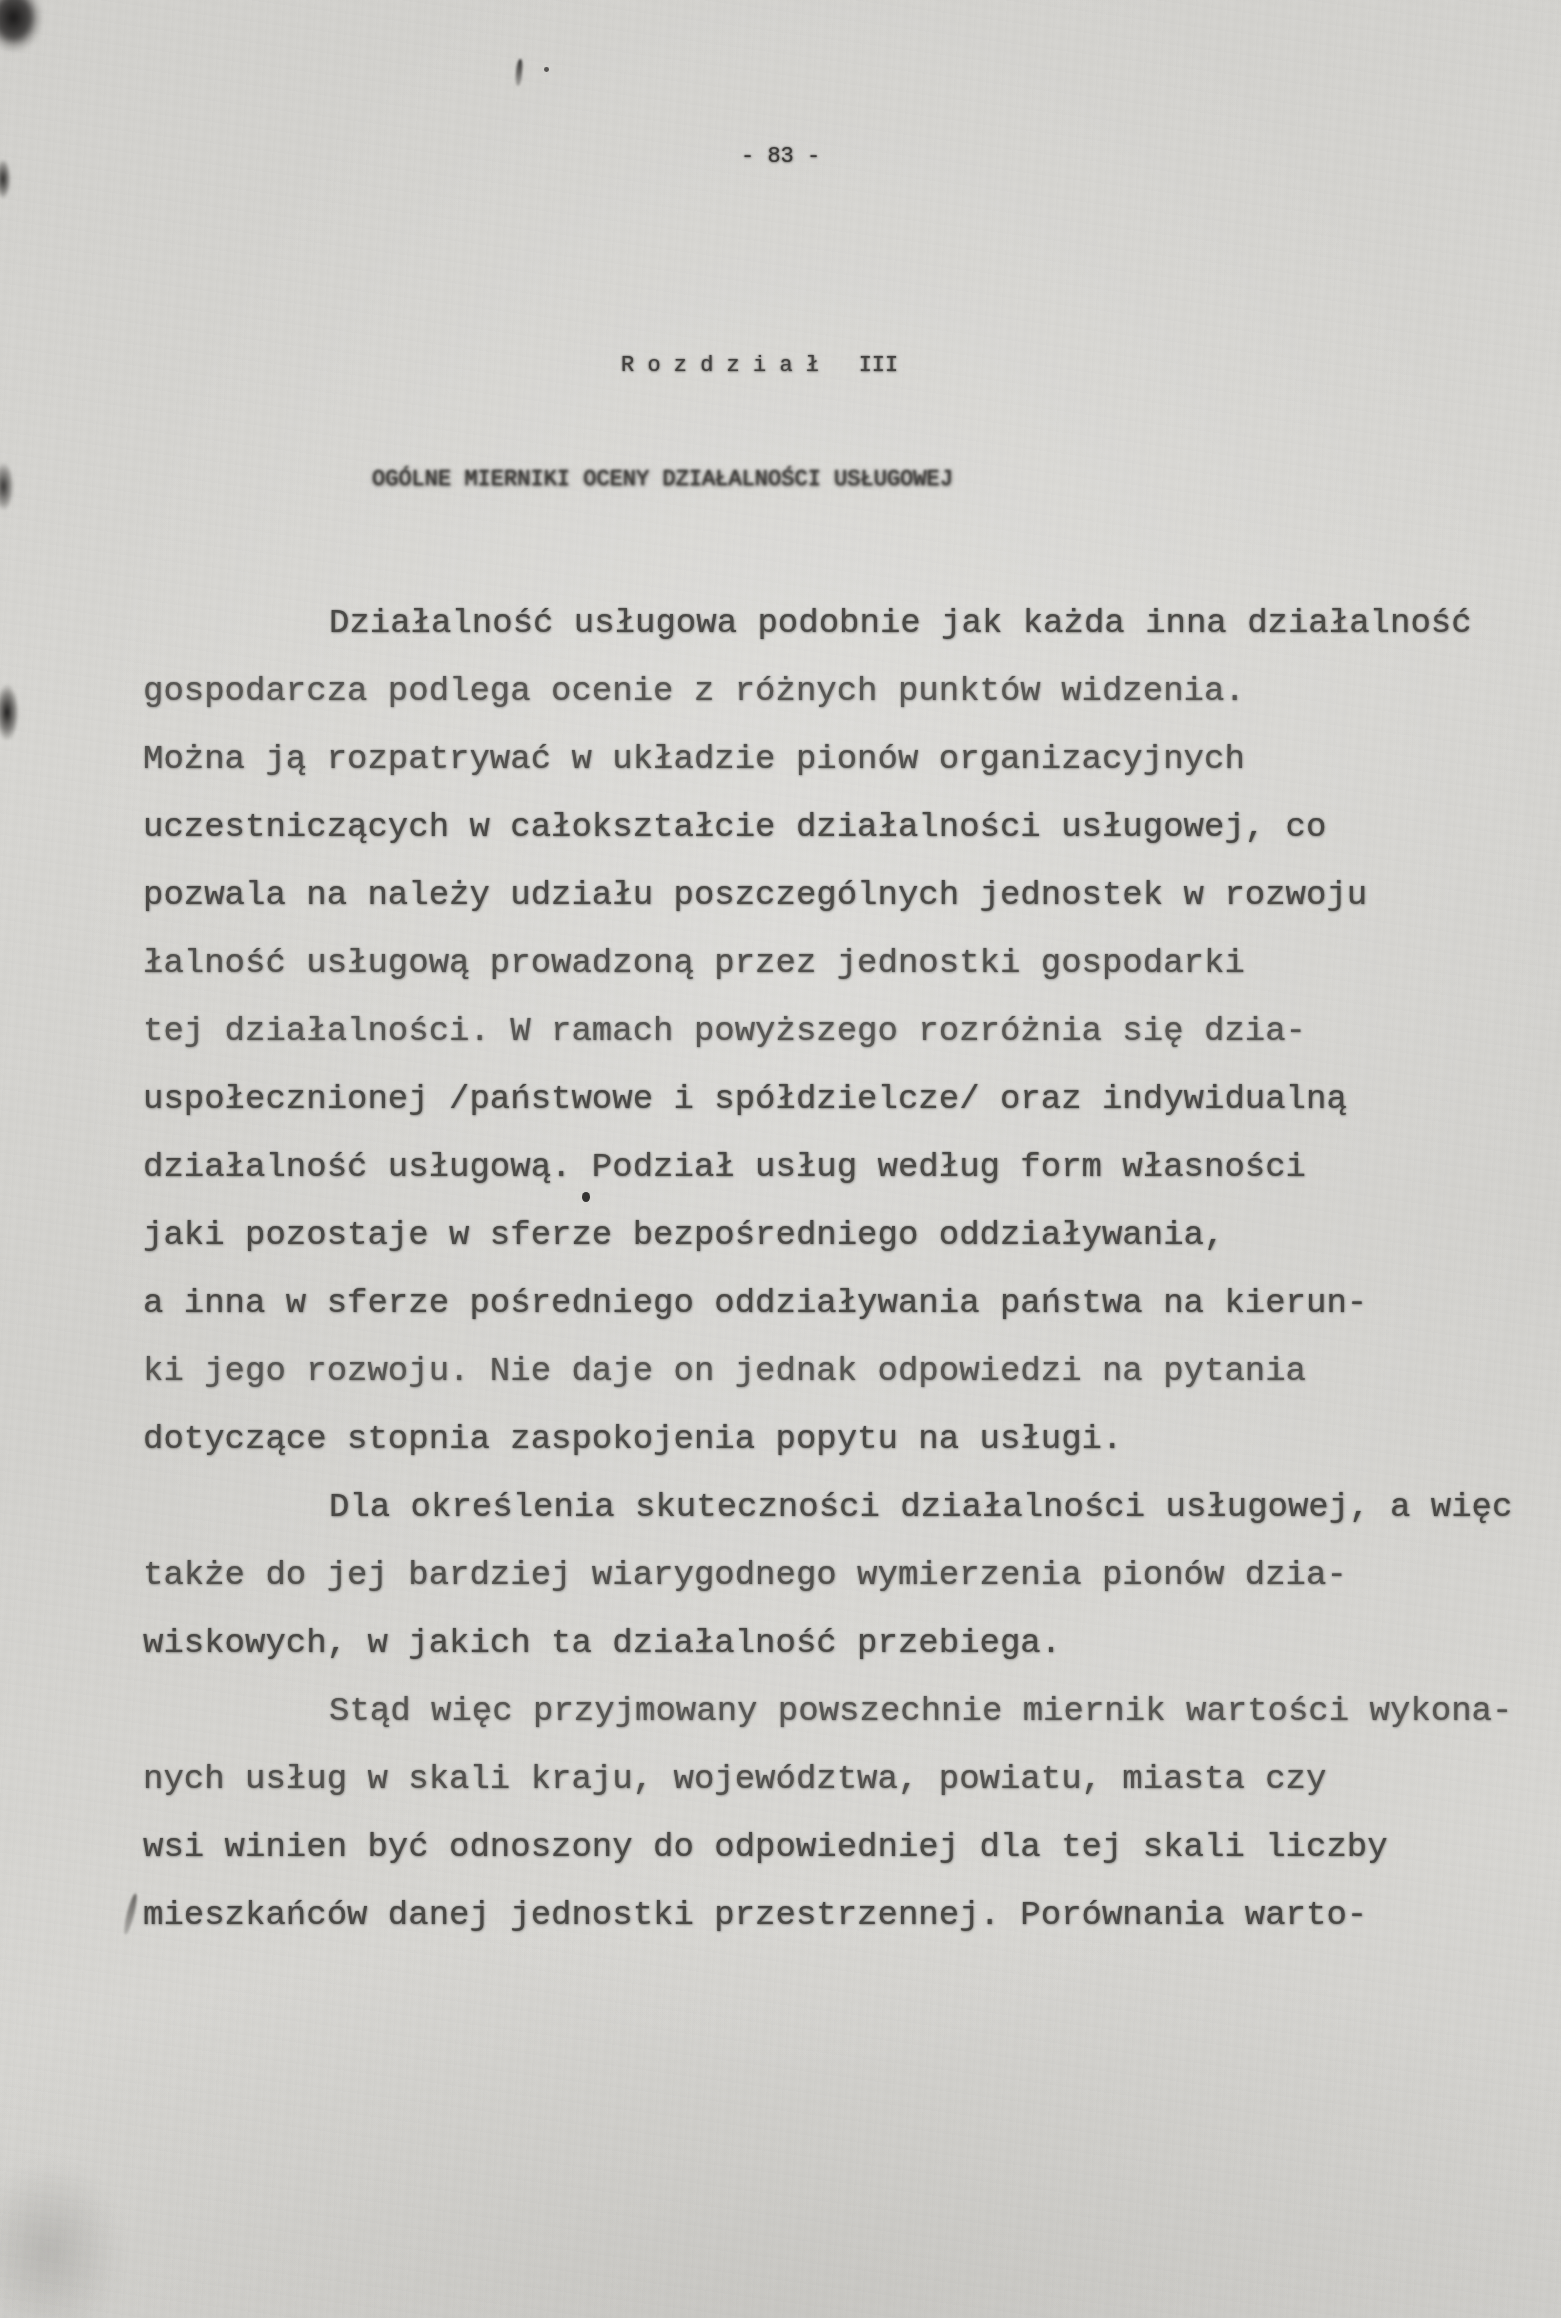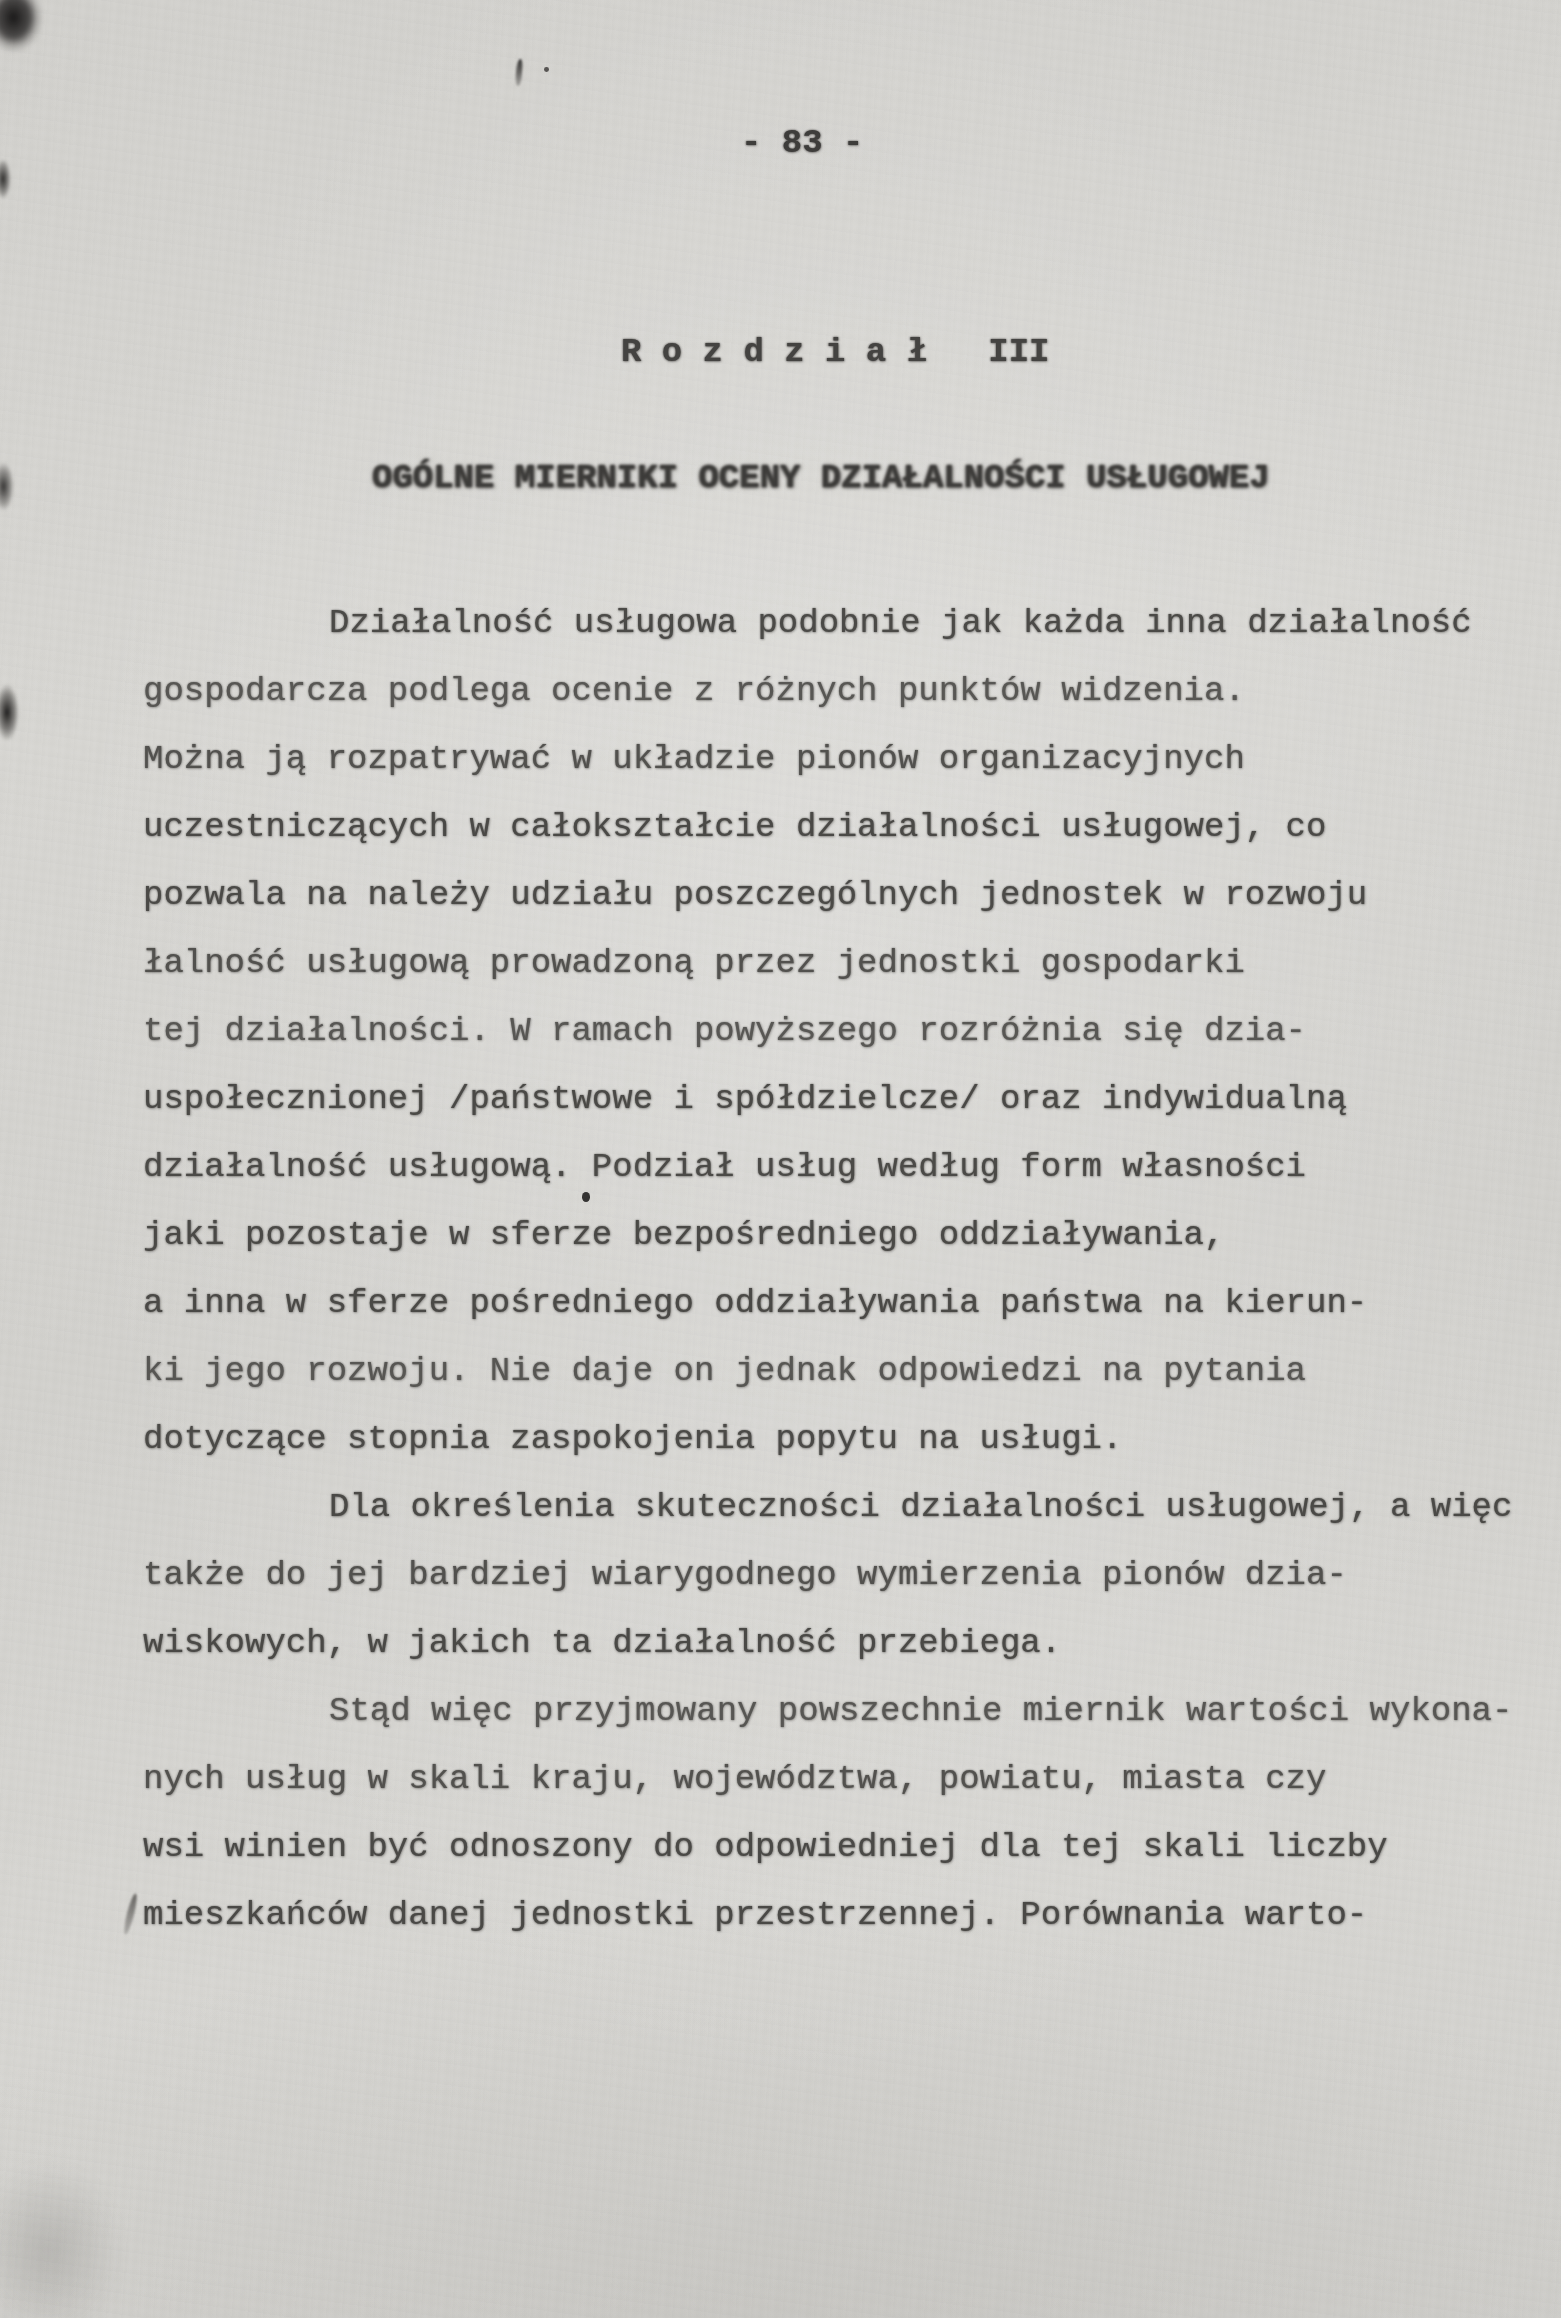--- a/index.html
+++ b/index.html
@@ -22,35 +22,36 @@
       radial-gradient(ellipse 1639px 683px at 50% 100%, rgba(120,118,112,0.10), rgba(120,118,112,0) 60%),
       linear-gradient(173deg, rgba(0,0,0,0.020) 0%, rgba(255,255,255,0.025) 30%, rgba(0,0,0,0.018) 55%, rgba(255,255,255,0.02) 80%, rgba(0,0,0,0.03) 100%),
       repeating-linear-gradient(94deg, rgba(0,0,0,0.012) 0px, rgba(255,255,255,0.012) 4.8px, rgba(0,0,0,0.010) 9.6px, rgba(255,255,255,0.008) 15.7px),
       repeating-linear-gradient(8deg, rgba(0,0,0,0.010) 0px, rgba(255,255,255,0.010) 7.5px, rgba(0,0,0,0.008) 13px, rgba(255,255,255,0.010) 21px);
   }
 
   
   .ink {
     position: absolute;
     color: #474644;
-    font-weight: bold;
-    font-size: 34px;
+    font-weight: normal;
+    font-size: 22px;
     white-space: pre;
     letter-spacing: 0;
     text-shadow:
       0 0 2px rgba(70, 68, 66, 0.85),
       0.7px 0.7px 2.7px rgba(95, 93, 90, 0.45),
       -0.7px 0 2px rgba(95, 93, 90, 0.35);
     filter: blur(0.5px);
+    margin-top: 20px;
   }
 
   .page-number  { top: 124px;  left: 741px; color: #3e3d3b; }
   .chapter-head { top: 333px;  left: 621px;  color: #444341; }
   .section-head {
-    top: 459px;
+    top: 447px;
     left: 372px;
     color: #3c3b39;
     text-shadow:
       0 0 2.7px rgba(60, 58, 56, 0.95),
       1.4px 0.7px 3.4px rgba(90, 88, 85, 0.55),
       -0.7px 0.7px 2.7px rgba(90, 88, 85, 0.45);
     filter: blur(0.8px);
   }
 
   .body-text {

